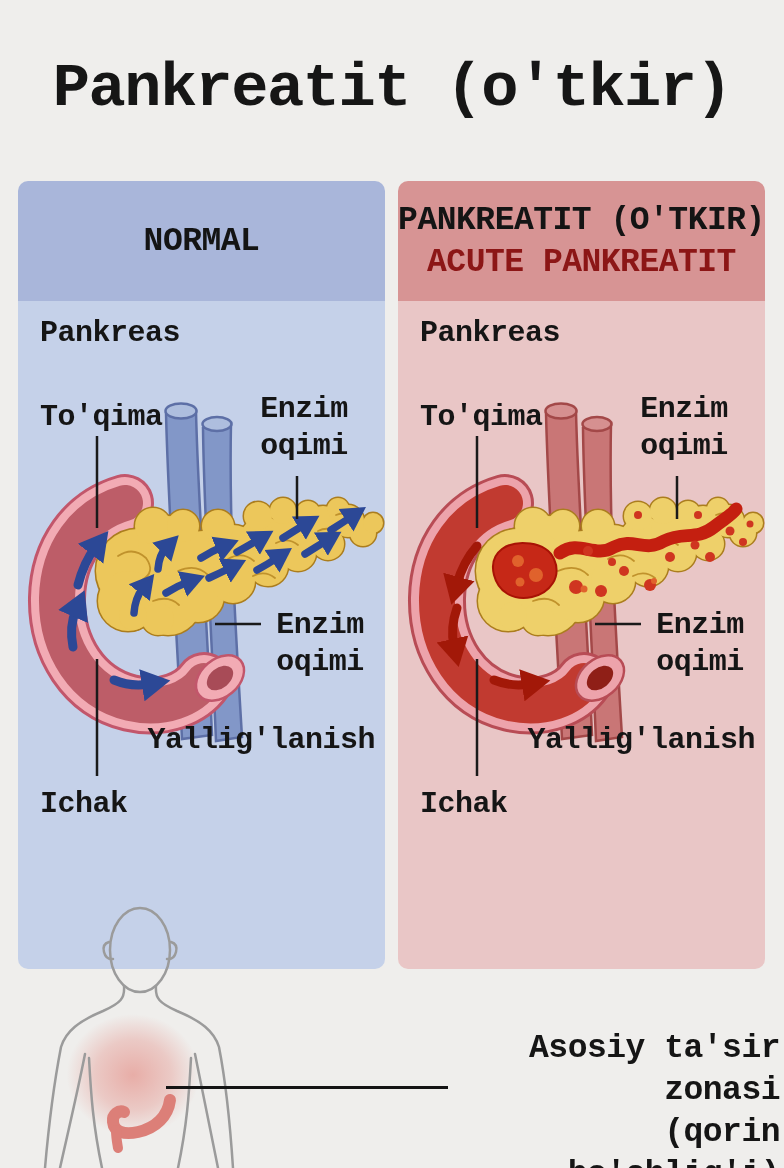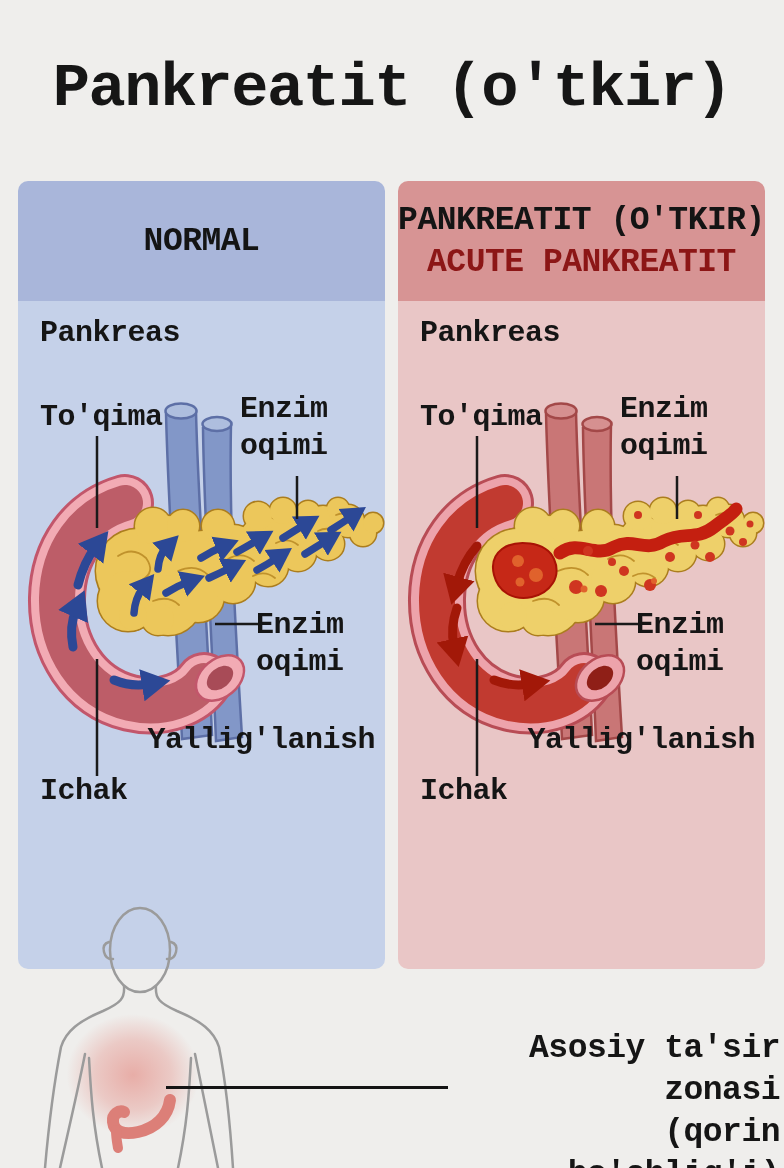--- a/index.html
+++ b/index.html
@@ -37,27 +37,27 @@
   .panel header .h2{font-size:33px;font-weight:700;letter-spacing:-0.5px;color:var(--accent);}
   .panel-body{
     position:relative;flex:1;background:var(--body_bg);padding-left:32px;
   }
   .panel-body > svg.illus{position:absolute;left:0;top:0;width:367px;height:535px;}
 
   .lbl{
     position:absolute;font-size:30px;font-weight:700;letter-spacing:-0.5px;
     line-height:37px;color:#151515;white-space:nowrap;
   }
-  .lbl.center{text-align:left;white-space:normal;}
+  .lbl.center{text-align:center;white-space:normal;}
   .lbl-pankreas{left:22px;top:14px;}
   .lbl-toqima{left:22px;top:98px;}
   .lbl-enz-top{left:222px;top:90px;width:128px;}
   .lbl-enz-mid{left:238px;top:306px;width:128px;}
   .lbl-yallig{right:10px;top:421px;}
-  .lbl-ichak{left:22px;top:472px;}
+  .lbl-ichak{left:22px;top:485px;}
 
   
   .vessel-s{stroke:var(--vessel_line);stroke-width:2.5px;}
   .vessel-body{fill:var(--vessel);}
   .vessel-top{fill:var(--vessel_light);}
   .duo-s1,.duo-s2,.duo-s3{fill:none;stroke-linecap:round;}
   .duo-s1{stroke:var(--duo_line);stroke-width:58px;}
   .duo-s2{stroke:var(--duo_outer);stroke-width:52px;}
   .duo-s3{stroke:var(--duo_inner);stroke-width:36px;}
   .cap-outer{fill:var(--duo_outer);stroke:var(--duo_line);stroke-width:2.5px;}

